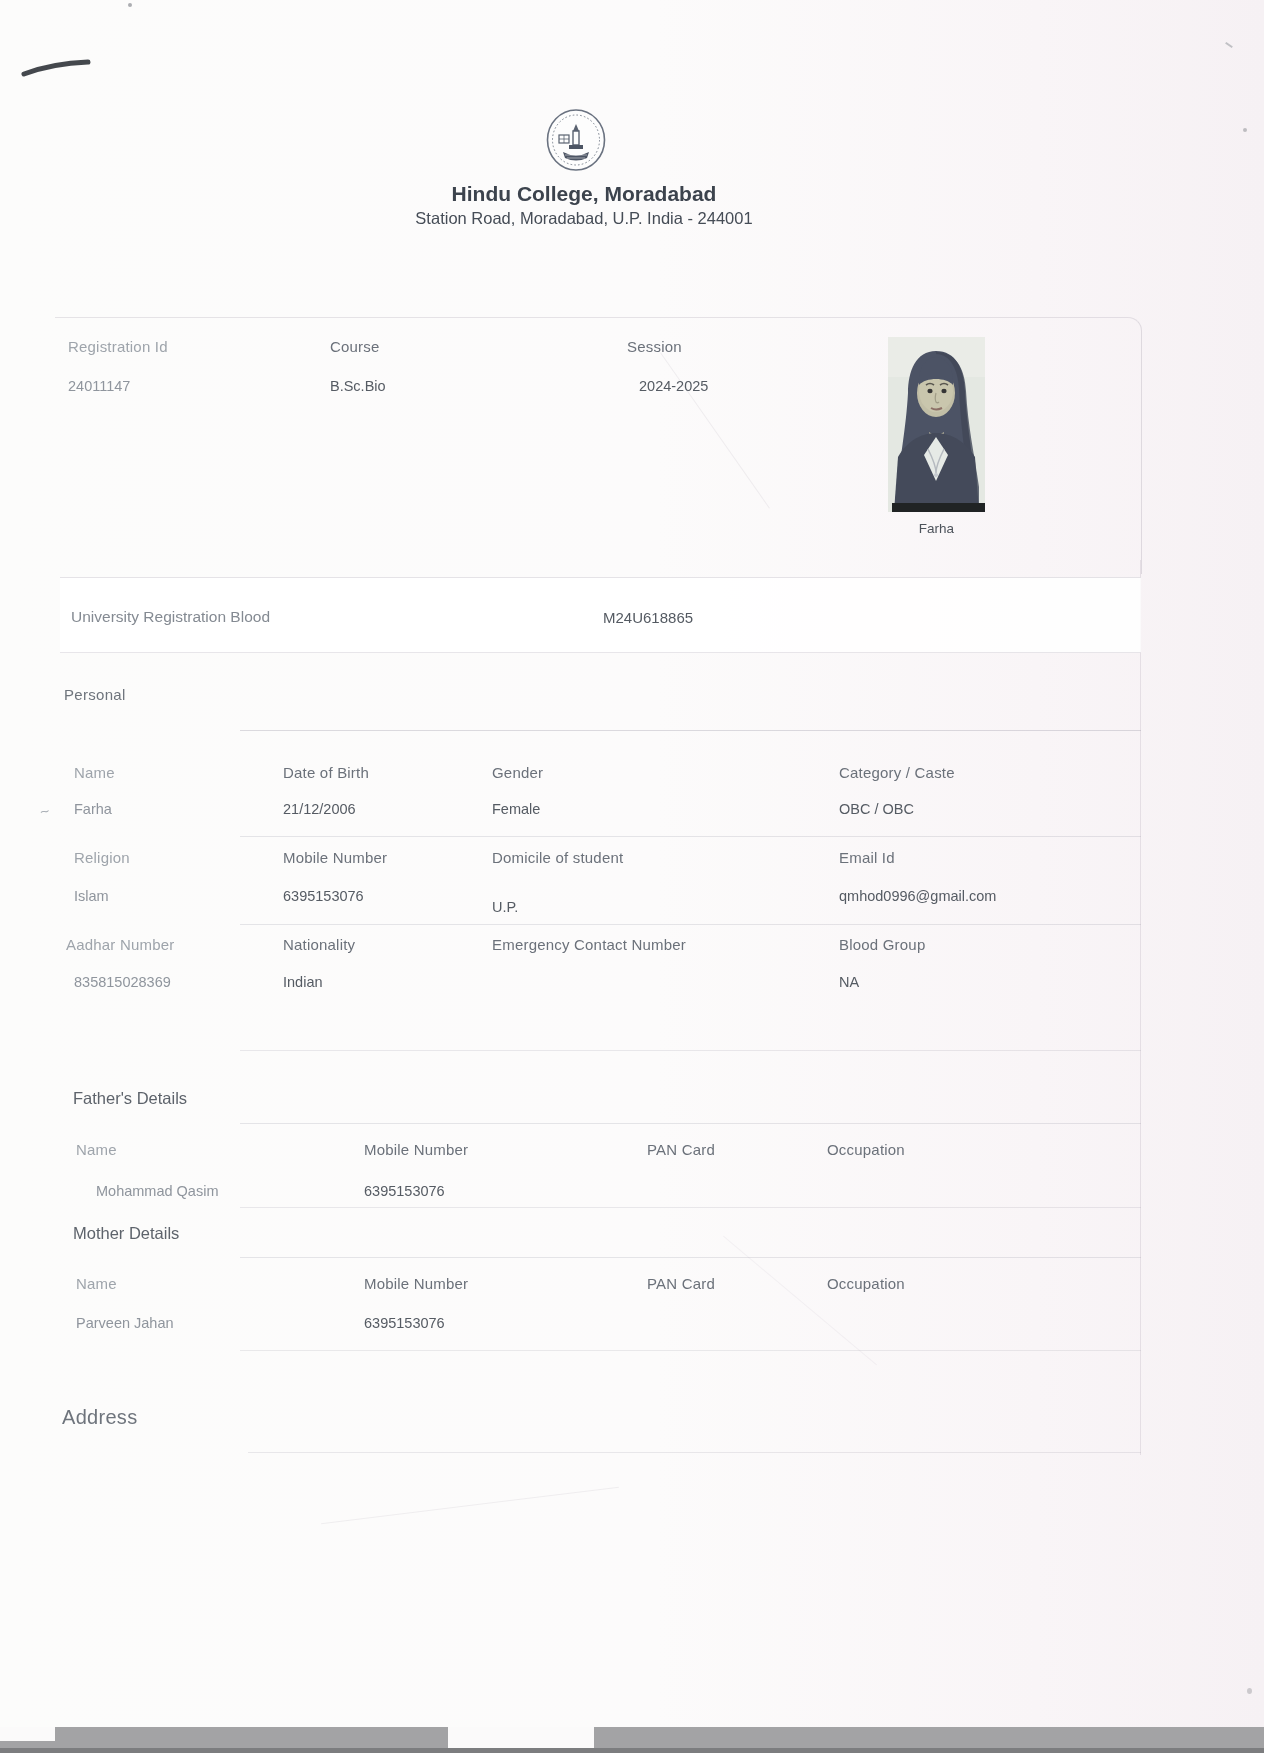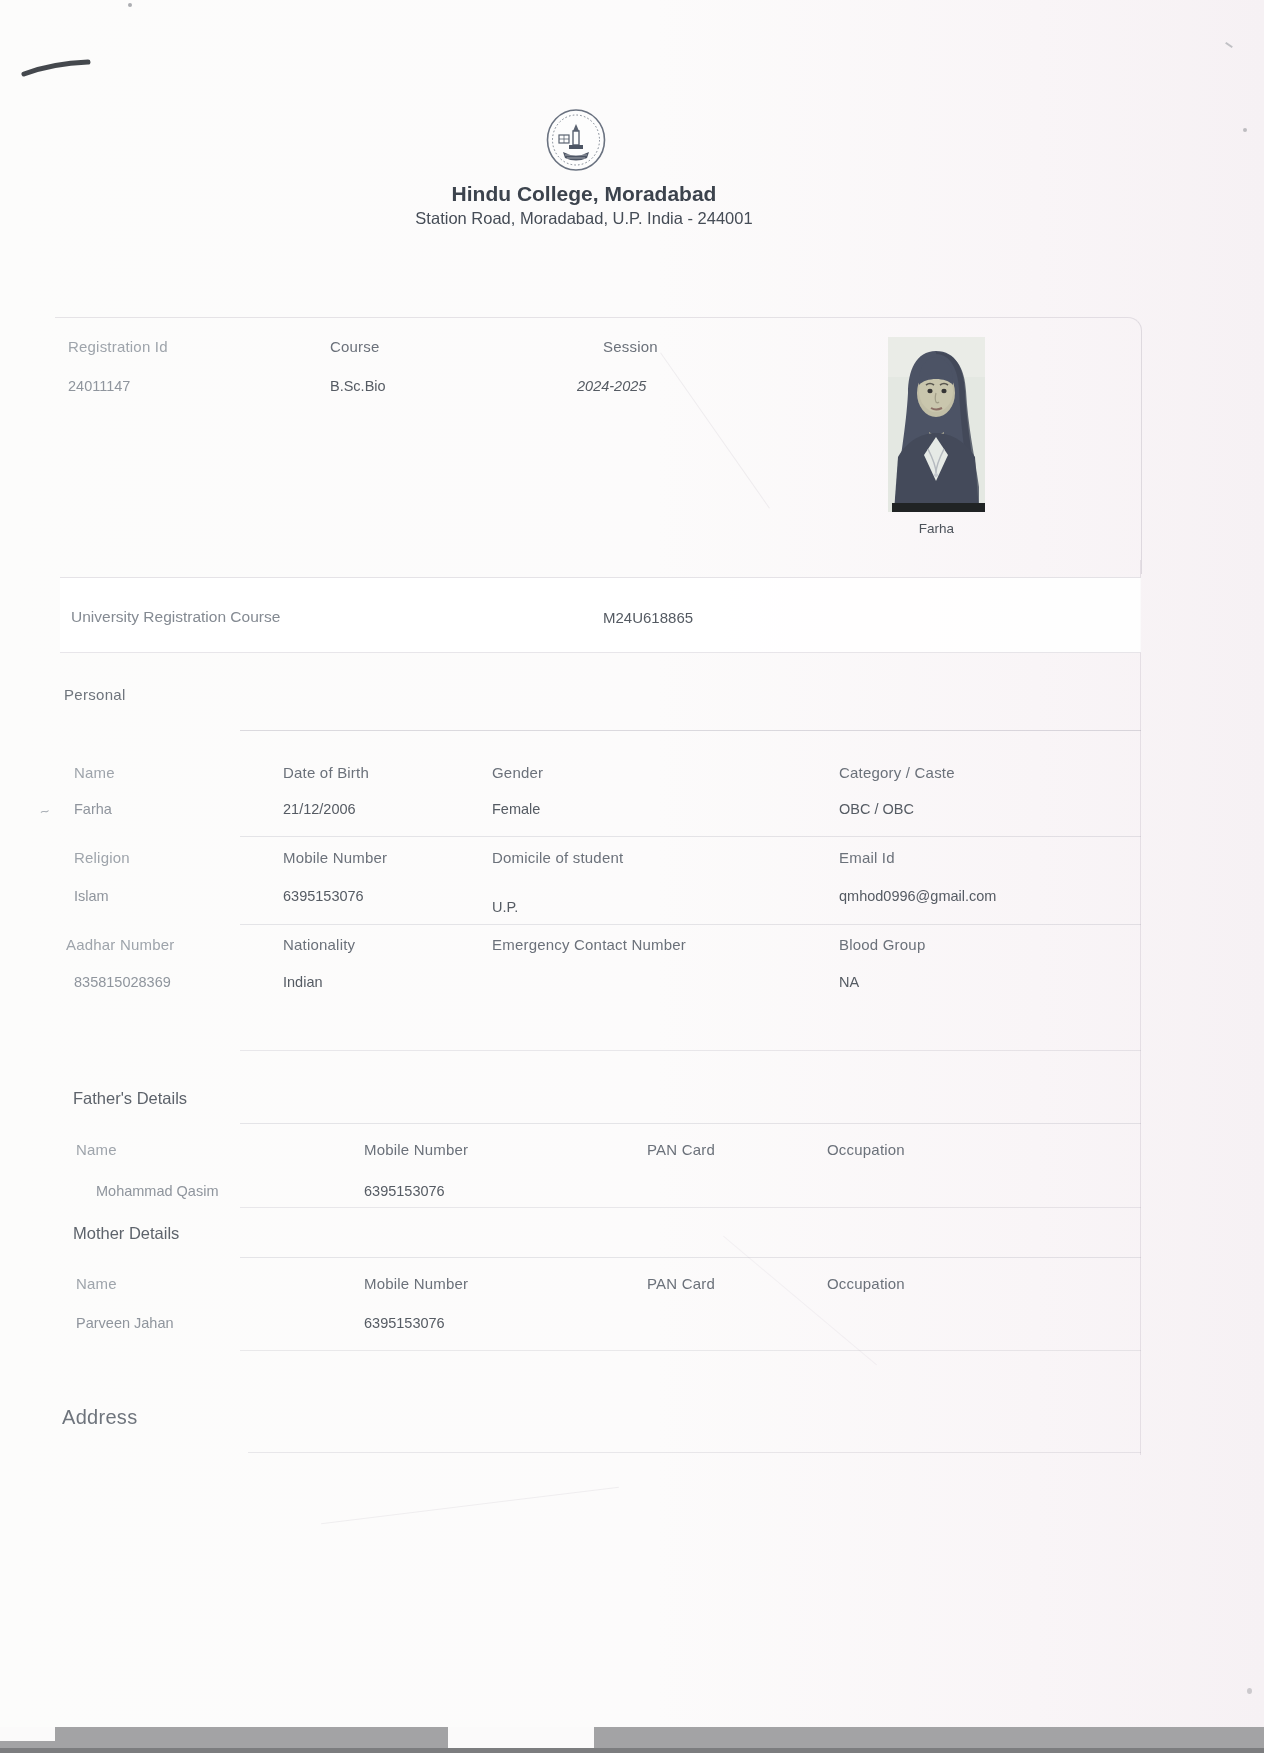--- a/index.html
+++ b/index.html
@@ -61,22 +61,22 @@
   <div class="abs college-address" style="left:0;top:101px;">Station Road, Moradabad, U.P. India - 244001</div>
 </div>
 
 <div class="abs card-edge" style="left:55px;top:317px;width:1086px;height:256px;"></div>
 <div class="abs vline" style="left:1140px;top:560px;height:895px;"></div>
 
 <span class="abs lbl faded" style="left:68px;top:338px;">Registration Id</span>
 <span class="abs val faded-val" style="left:68px;top:378px;">24011147</span>
 <span class="abs lbl" style="left:330px;top:338px;">Course</span>
 <span class="abs val" style="left:330px;top:378px;text-align:center;">B.Sc.Bio</span>
-<span class="abs lbl" style="left:603px;top:338px;">Session</span>
-<span class="abs val" style="left:577px;top:378px;font-style:italic;">2024-2025</span>
+<span class="abs lbl" style="left:627px;top:338px;">Session</span>
+<span class="abs val" style="left:639px;top:378px;">2024-2025</span>
 
 <svg class="abs" style="left:888px;top:337px;" width="97" height="175" viewBox="0 0 97 175">
   <rect x="0" y="0" width="97" height="175" fill="#eceeea"></rect>
   <rect x="0" y="0" width="97" height="40" fill="#f2f2ef"></rect>
   <path d="M48 14 C 28 14, 20 34, 20 56 C 18 92, 12 120, 6 175 L 91 175 C 85 118, 79 92, 77 54 C 76 32, 68 14, 48 14 Z" fill="#474c62"></path>
   <path d="M48 17 C 62 17, 70 32, 71 52 C 72 80, 76 110, 80 145 L 91 175 L 91 150 C 86 115, 80 90, 78 54 C 77 32, 68 15, 48 15 Z" fill="#3b4053" opacity="0.8"></path>
   <ellipse cx="48" cy="56" rx="19" ry="24" fill="#c6c0a9"></ellipse>
   <ellipse cx="48" cy="54" rx="17" ry="21" fill="#cfc9b0"></ellipse>
   <path d="M48 20 C 36 20, 30 34, 31 48 C 38 40, 58 40, 65 48 C 66 34, 60 20, 48 20 Z" fill="#474c62"></path>
   <path d="M38 48 q4 -3 8 0" stroke="#55504a" stroke-width="1.6" fill="none"></path>
@@ -89,21 +89,21 @@
   <path d="M10 120 C 20 102, 36 96, 48 96 C 60 96, 76 102, 87 120 L 91 175 L 6 175 Z" fill="#3e4356"></path>
   <path d="M48 100 l-12 18 12 26 12 -26 z" fill="#eef0ee"></path>
   <path d="M40 112 q8 16 8 24 q0 -8 8 -24" stroke="#b9bcc4" stroke-width="1.5" fill="none"></path>
   <circle cx="48" cy="138" r="2" fill="#c9ccd4"></circle>
   <rect x="4" y="166" width="93" height="9" fill="#17181c"></rect>
   <rect x="0" y="0" width="97" height="175" fill="#8fa08f" opacity="0.08"></rect>
 </svg>
 <div class="abs photo-caption" style="left:888px;top:521px;">Farha</div>
 
 <div class="abs urn-strip" style="left:60px;top:577px;width:1081px;height:74px;"></div>
-<span class="abs urn-lbl" style="left:71px;top:608px;">University Registration Course</span>
+<span class="abs urn-lbl" style="left:71px;top:608px;">University Registration Blood</span>
 <span class="abs urn-val" style="left:603px;top:609px;">M24U618865</span>
 
 <span class="abs section-h" style="left:64px;top:686px;">Personal</span>
 <div class="abs divider" style="left:240px;top:730px;width:901px;"></div>
 
 <span class="abs lbl faded" style="left:74px;top:764px;">Name</span>
 <span class="abs lbl" style="left:283px;top:764px;">Date of Birth</span>
 <span class="abs lbl" style="left:492px;top:764px;">Gender</span>
 <span class="abs lbl" style="left:839px;top:764px;">Category / Caste</span>
 <span class="abs val faded-val" style="left:74px;top:801px;">Farha</span>

